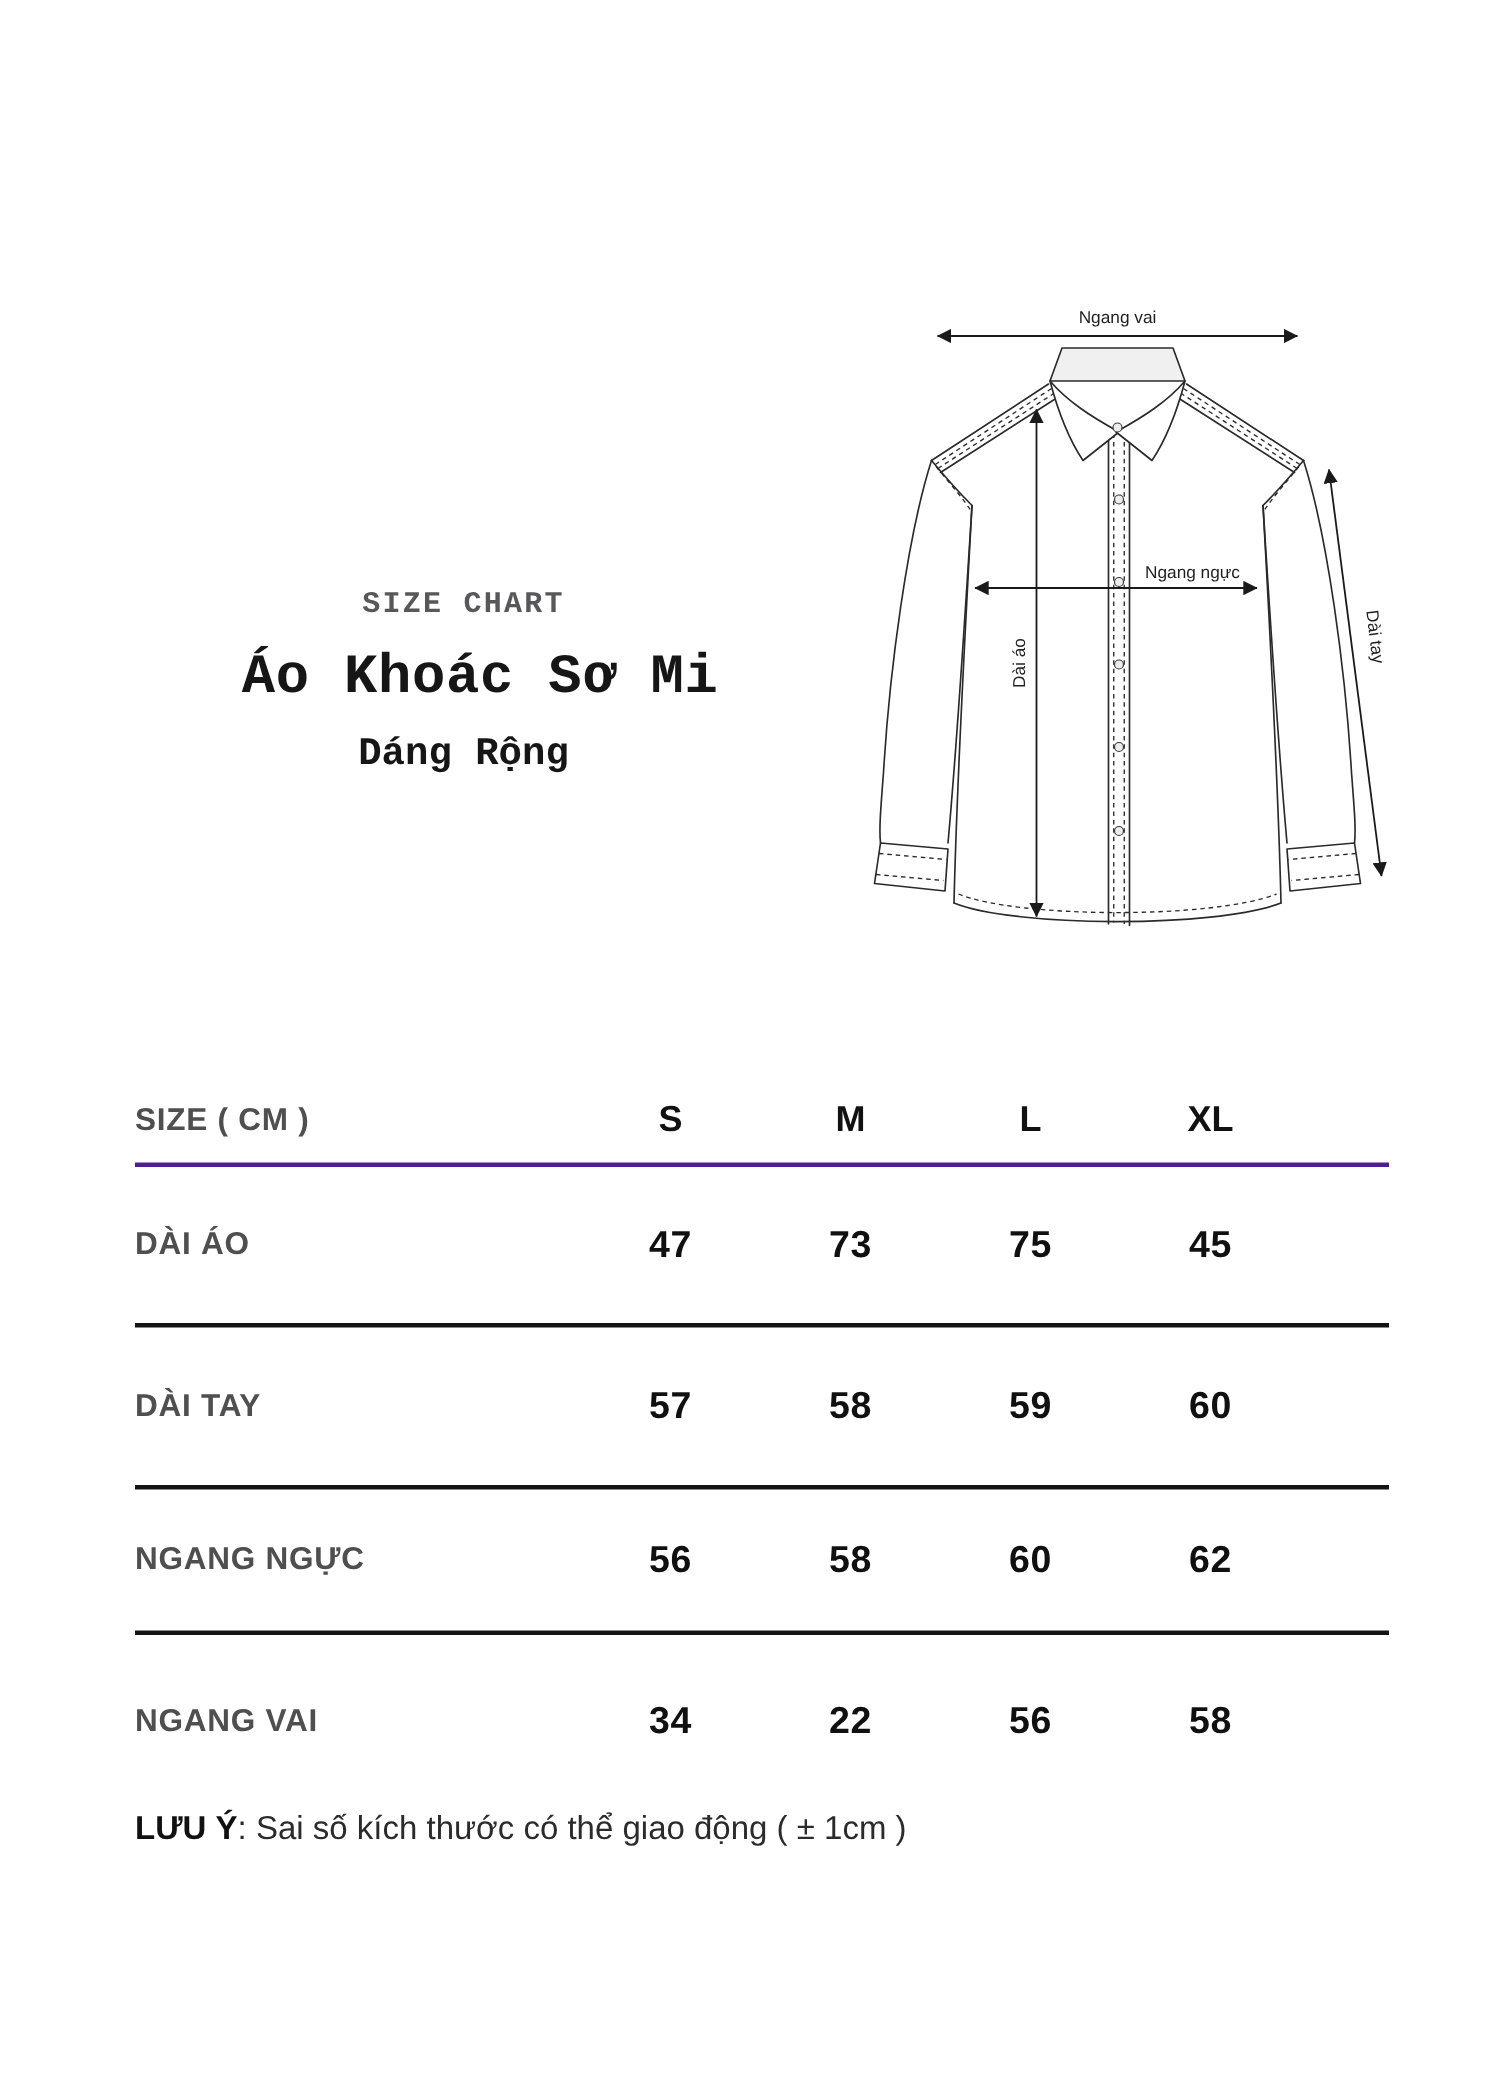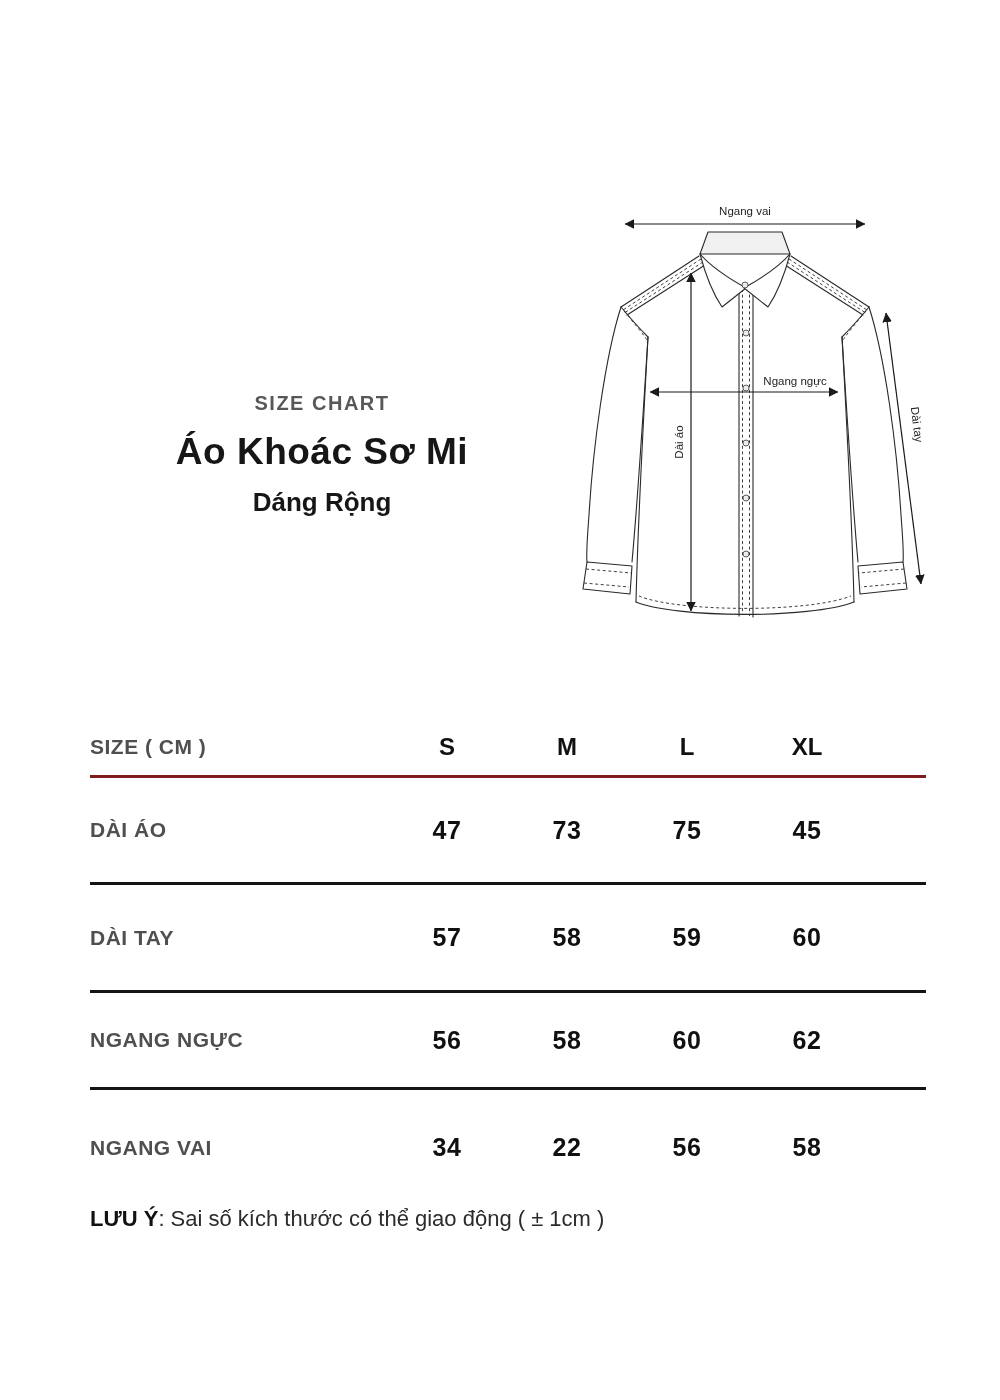--- a/index.html
+++ b/index.html
@@ -1,31 +1,31 @@
 <!DOCTYPE html>
 <html><head>
 <meta charset="utf-8">
 <style>
   html,body{margin:0;padding:0;}
   body{
     width:1000px;height:1400px;position:relative;background:#ffffff;
     font-family:"Liberation Sans", sans-serif;color:#141414;overflow:hidden;
   }
   
-  .title-block{position:absolute;left:152px;top:392px;width:340px;text-align:center;}
+  .title-block{position:absolute;left:139px;top:392px;width:340px;text-align:center;font-family:Liberation Mono, monospace;}
   .eyebrow{font-size:20px;font-weight:bold;color:#58585a;letter-spacing:1.5px;margin:0 0 16px 0;}
-  .title{font-size:37px;font-weight:bold;color:#161616;margin:0 0 13px 0;letter-spacing:.5px;line-height:1.15;}
+  .title{font-size:37px;font-weight:bold;color:#161616;margin:0 0 13px 0;letter-spacing:.5px;line-height:1.15;text-align:right;}
   .subtitle{font-size:26px;font-weight:bold;color:#161616;margin:0;line-height:1.2;}
   
   .diagram{position:absolute;left:555px;top:185px;width:400px;height:480px;}
   .diagram svg text{font-family:"Liberation Sans",sans-serif;font-size:11.5px;fill:#1f1f1f;}
   
   .size-table{position:absolute;left:90px;top:718px;width:836px;}
   .t-row{display:grid;grid-template-columns:297px 120px 120px 120px 120px;align-items:center;}
-  .t-head{height:57px;border-bottom:3px solid #7f1d1d;}
+  .t-head{height:57px;border-bottom:3px solid #4c1d95;}
   .t-head .t-label{font-size:21px;font-weight:bold;color:#4f4f50;letter-spacing:.5px;}
   .col-h{font-size:24px;font-weight:bold;color:#111;text-align:center;}
   .r1{height:104px;border-bottom:3px solid #141414;}
   .r2{height:105px;border-bottom:3px solid #141414;}
   .r3{height:94px;border-bottom:3px solid #141414;}
   .r4{height:115px;}
   .row-label{font-size:21px;font-weight:bold;color:#4f4f50;letter-spacing:.5px;}
   .t-val{font-size:25px;font-weight:bold;color:#101010;text-align:center;letter-spacing:.5px;}
   
   .note{position:absolute;left:90px;top:1206px;font-size:22px;color:#2b2b2b;text-align:center;}

